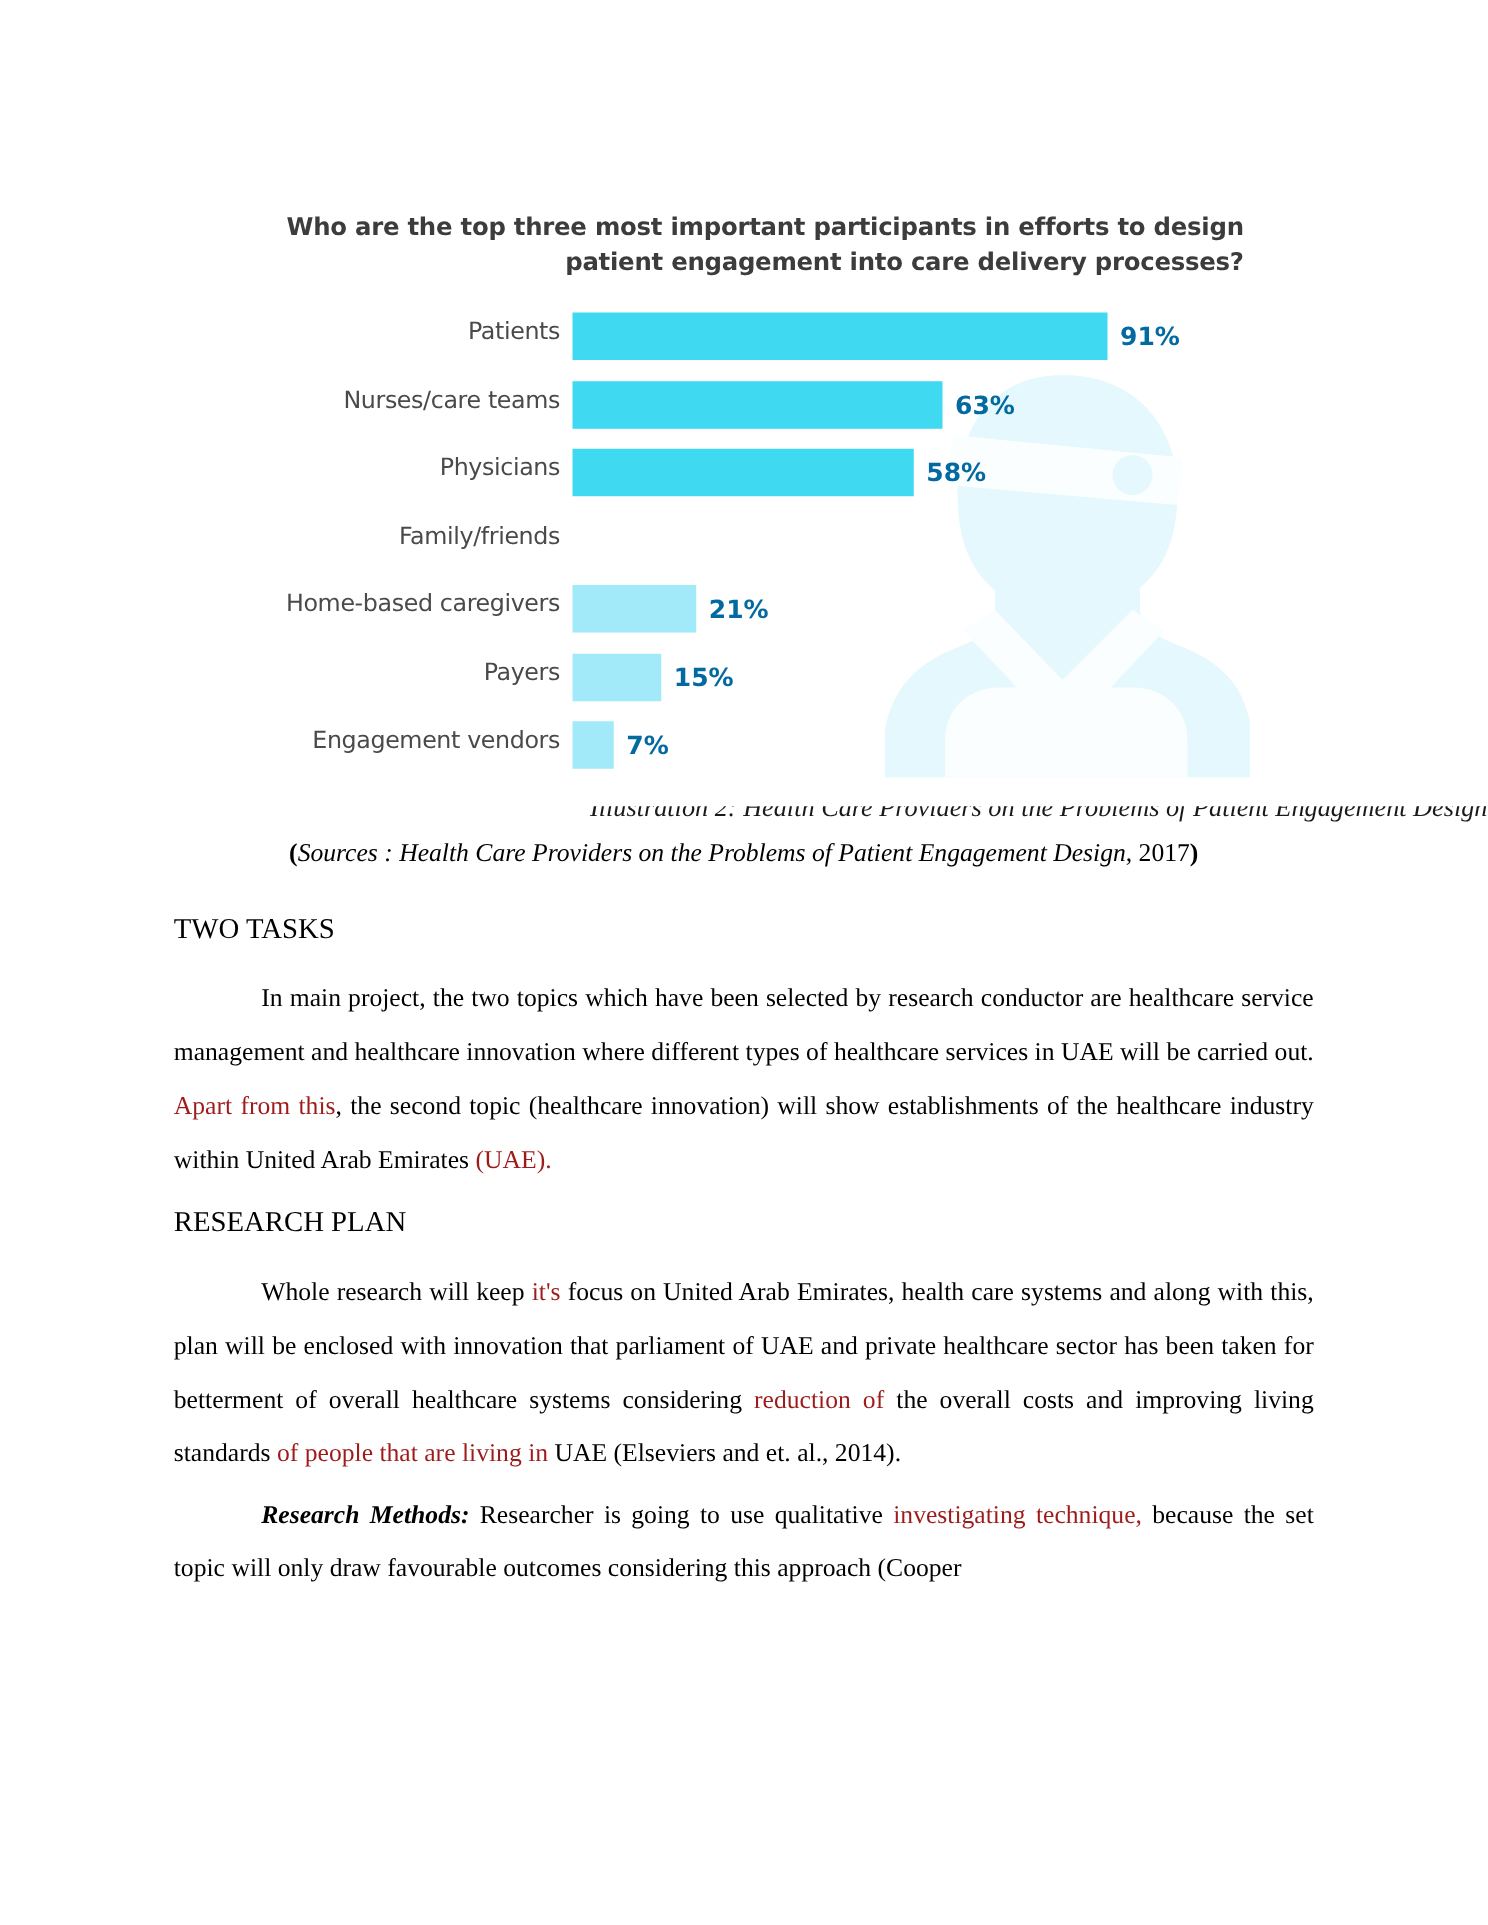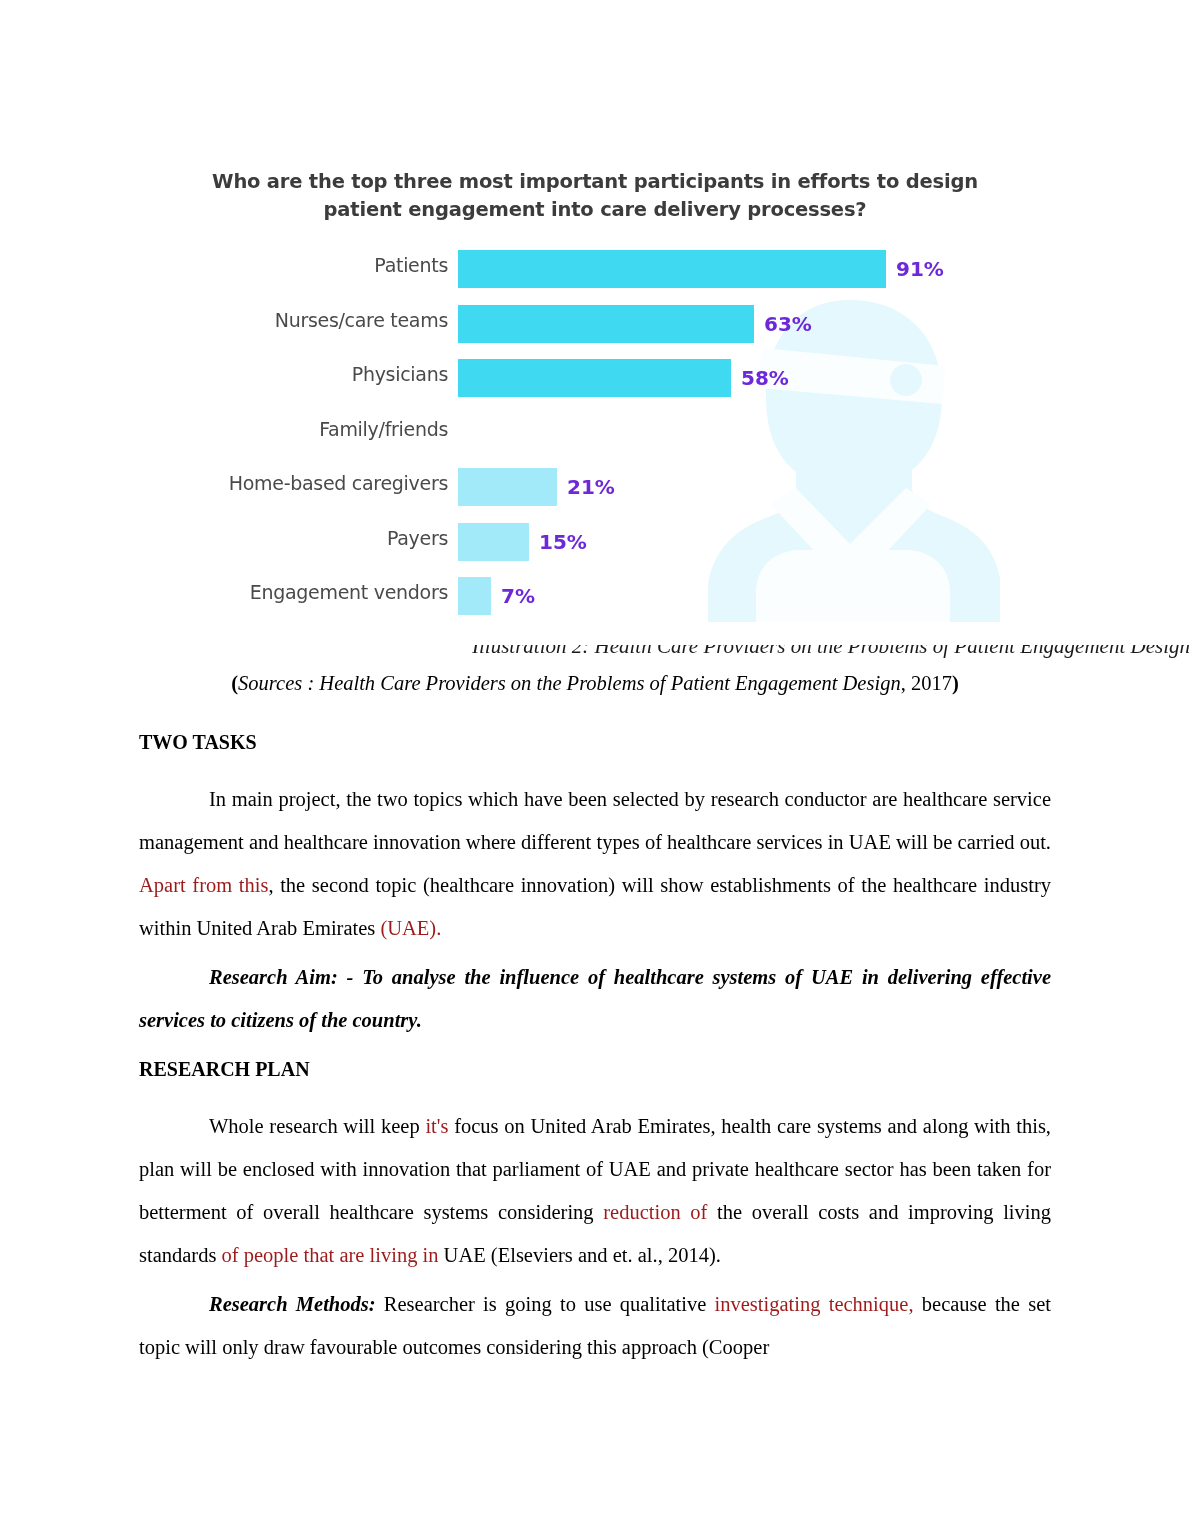--- a/index.html
+++ b/index.html
@@ -22,21 +22,21 @@
     top: 0;
     width: 1190px;
     height: 660px;
   }
 
   .chart-title {
     position: absolute;
     left: 195px;
     top: 168px;
     width: 800px;
-    text-align: center;
+    text-align: right;
     font-family: "DejaVu Sans", sans-serif;
     font-weight: bold;
     font-size: 19.5px;
     line-height: 28px;
     color: #3c3c3c;
     letter-spacing: -0.2px;
   }
 
   
   .watermark {
@@ -84,21 +84,21 @@
     vertical-align: top;
   }
   .bar-value {
     display: inline-block;
     vertical-align: top;
     margin-left: 10px;
     line-height: 38px;
     font-family: "DejaVu Sans", sans-serif;
     font-weight: bold;
     font-size: 20px;
-    color: #6d28d9;
+    color: #0369a1;
     text-align: center;
   }
 
   
   .illus-caption-clip {
     position: absolute;
     left: 0;
     top: 645px;
     width: 1190px;
     height: 20px;
@@ -129,25 +129,24 @@
     font-family: "Liberation Serif", serif;
     font-size: 20.5px;
     color: #000;
     margin-bottom: 26px;
   }
   .source-line .ital { font-style: italic; }
   .source-line .bold { font-weight: bold; }
 
   .heading {
     font-family: "Liberation Serif", serif;
-    font-size: 20px;
+    font-size: 23px;
     color: #000;
     margin: 0 0 14px 0;
     line-height: 43px;
-    font-weight: bold;
   }
 
   p.body {
     font-family: "Liberation Serif", serif;
     font-size: 20.5px;
     color: #000;
     text-align: justify;
     text-justify: inter-word;
     line-height: 43px;
     margin: 0 0 6px 0;
@@ -245,21 +244,20 @@
 </div>
 
 <div class="doc">
 
   <div class="source-line"><span class="bold">(</span><span class="ital">Sources : Health Care Providers on the Problems of Patient Engagement Design</span><span>, 2017</span><span class="bold">)</span></div>
 
   <div class="heading">TWO TASKS</div>
 
   <p class="body"><span>In main project, the two topics which have been selected by research conductor are healthcare service management and healthcare innovation where different types of healthcare services in UAE will be carried out. </span><span class="red">Apart from this</span><span>, the second topic (healthcare innovation) will show establishments of the healthcare industry within United Arab Emirates </span><span class="red">(UAE).</span></p>
 
-  <p class="body"><span class="bi">Research Aim: - To analyse the influence of healthcare systems of UAE in delivering effective services to citizens of the country.</span></p>
 
   <div class="heading">RESEARCH PLAN</div>
 
   <p class="body"><span>Whole research will keep </span><span class="red">it's</span><span> focus on United Arab Emirates, health care systems and along with this, plan will be enclosed with innovation that parliament of UAE and private healthcare sector has been taken for betterment of overall healthcare systems considering </span><span class="red">reduction of</span><span> the overall costs and improving living standards </span><span class="red">of people that are living in</span><span> UAE (Elseviers and et. al., 2014).</span></p>
 
   <p class="body"><span class="bi">Research Methods:</span><span> Researcher is going to use qualitative </span><span class="red">investigating technique,</span><span> because the set topic will only draw favourable outcomes considering this approach (Cooper</span></p>
 
 </div>
 
 </body></html>

